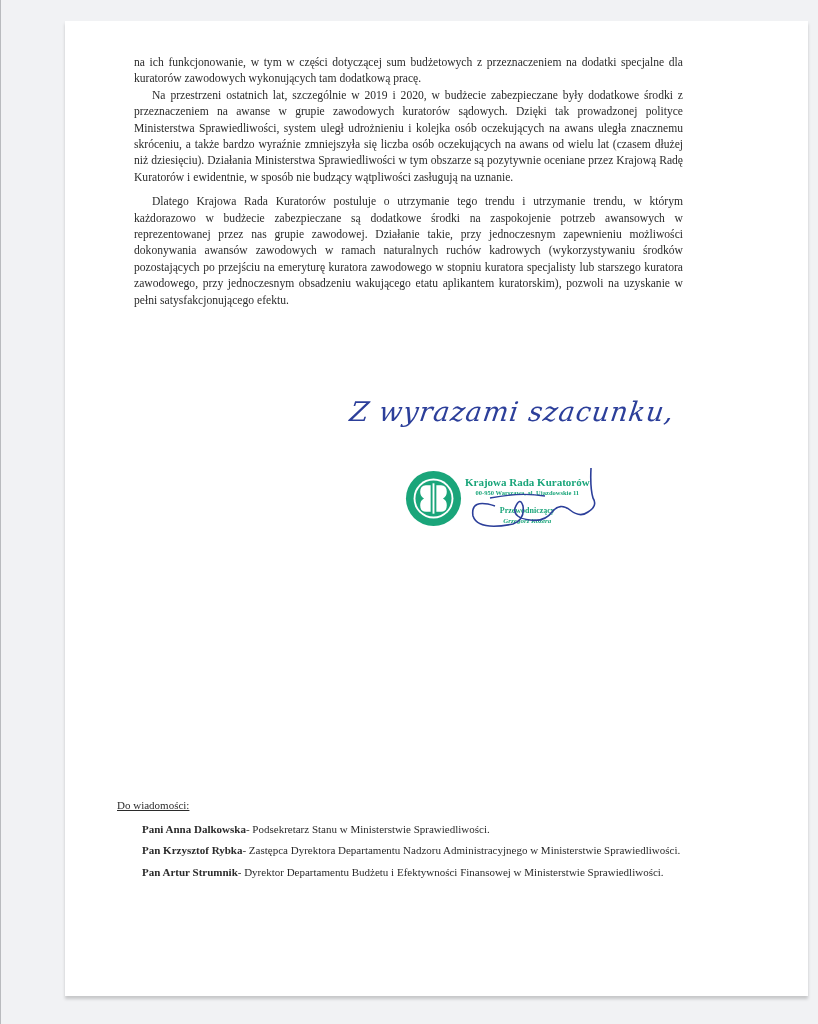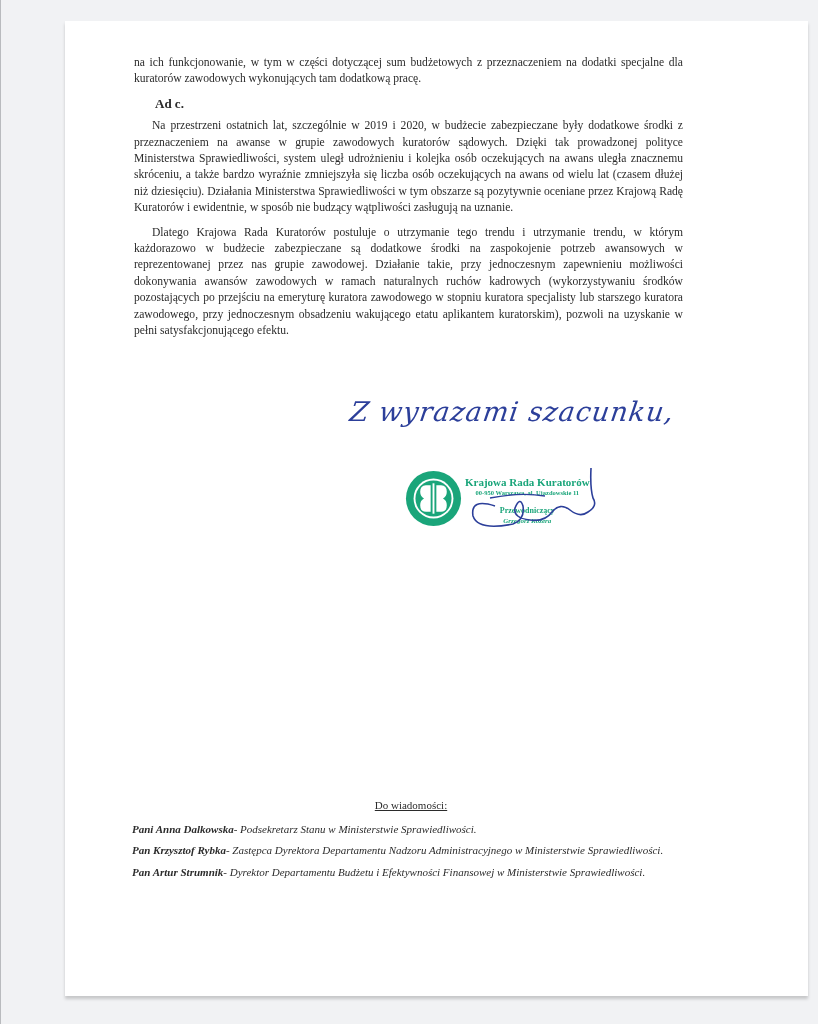--- a/index.html
+++ b/index.html
@@ -90,40 +90,37 @@
       top: 778px;
       width: 588px;
       font-family: "Liberation Serif", serif;
       color: #2b2b2b;
       font-size: 11px;
       line-height: 13.5px;
     }
     .cc-title {
       text-decoration: underline;
       margin-bottom: 10px;
-      text-align: center;
     }
     .cc-item {
-      margin-left: 15px;
+      margin-left: 25px;
       margin-bottom: 8px;
       text-align: justify;
       text-align-last: left;
-      font-style: italic;
     }
     .cc-item .nm { font-weight: bold; }
   </style>
 </head>
 <body>
 
 <div class="left-edge"></div>
 
 <div class="page">
   <div class="content">
     <p>na ich funkcjonowanie, w tym w części dotyczącej sum budżetowych z przeznaczeniem na dodatki specjalne dla kuratorów zawodowych wykonujących tam dodatkową pracę.</p>
-    <p class="adc">Ad c.</p>
     <p class="indent">Na przestrzeni ostatnich lat, szczególnie w 2019 i 2020, w budżecie zabezpieczane były dodatkowe środki z przeznaczeniem na awanse w grupie zawodowych kuratorów sądowych. Dzięki tak prowadzonej polityce Ministerstwa Sprawiedliwości, system uległ udrożnieniu i kolejka osób oczekujących na awans uległa znacznemu skróceniu, a także bardzo wyraźnie zmniejszyła się liczba osób oczekujących na awans od wielu lat (czasem dłużej niż dziesięciu). Działania Ministerstwa Sprawiedliwości w tym obszarze są pozytywnie oceniane przez Krajową Radę Kuratorów i ewidentnie, w sposób nie budzący wątpliwości zasługują na uznanie.</p>
     <p class="indent para2">Dlatego Krajowa Rada Kuratorów postuluje o utrzymanie tego trendu i utrzymanie trendu, w którym każdorazowo w budżecie zabezpieczane są dodatkowe środki na zaspokojenie potrzeb awansowych w reprezentowanej przez nas grupie zawodowej. Działanie takie, przy jednoczesnym zapewnieniu możliwości dokonywania awansów zawodowych w ramach naturalnych ruchów kadrowych (wykorzystywaniu środków pozostających po przejściu na emeryturę kuratora zawodowego w stopniu kuratora specjalisty lub starszego kuratora zawodowego, przy jednoczesnym obsadzeniu wakującego etatu aplikantem kuratorskim), pozwoli na uzyskanie w pełni satysfakcjonującego efektu.</p>
   </div>
 
   <div class="closing">Z wyrazami szacunku,</div>
 
   <svg class="stamp-seal" viewBox="0 0 60 60">
     <circle cx="30" cy="30" r="29" fill="#1aa57a"></circle>
     <circle cx="30" cy="30" r="21" fill="#ffffff"></circle>
     <circle cx="30" cy="30" r="19" fill="#1aa57a"></circle>

